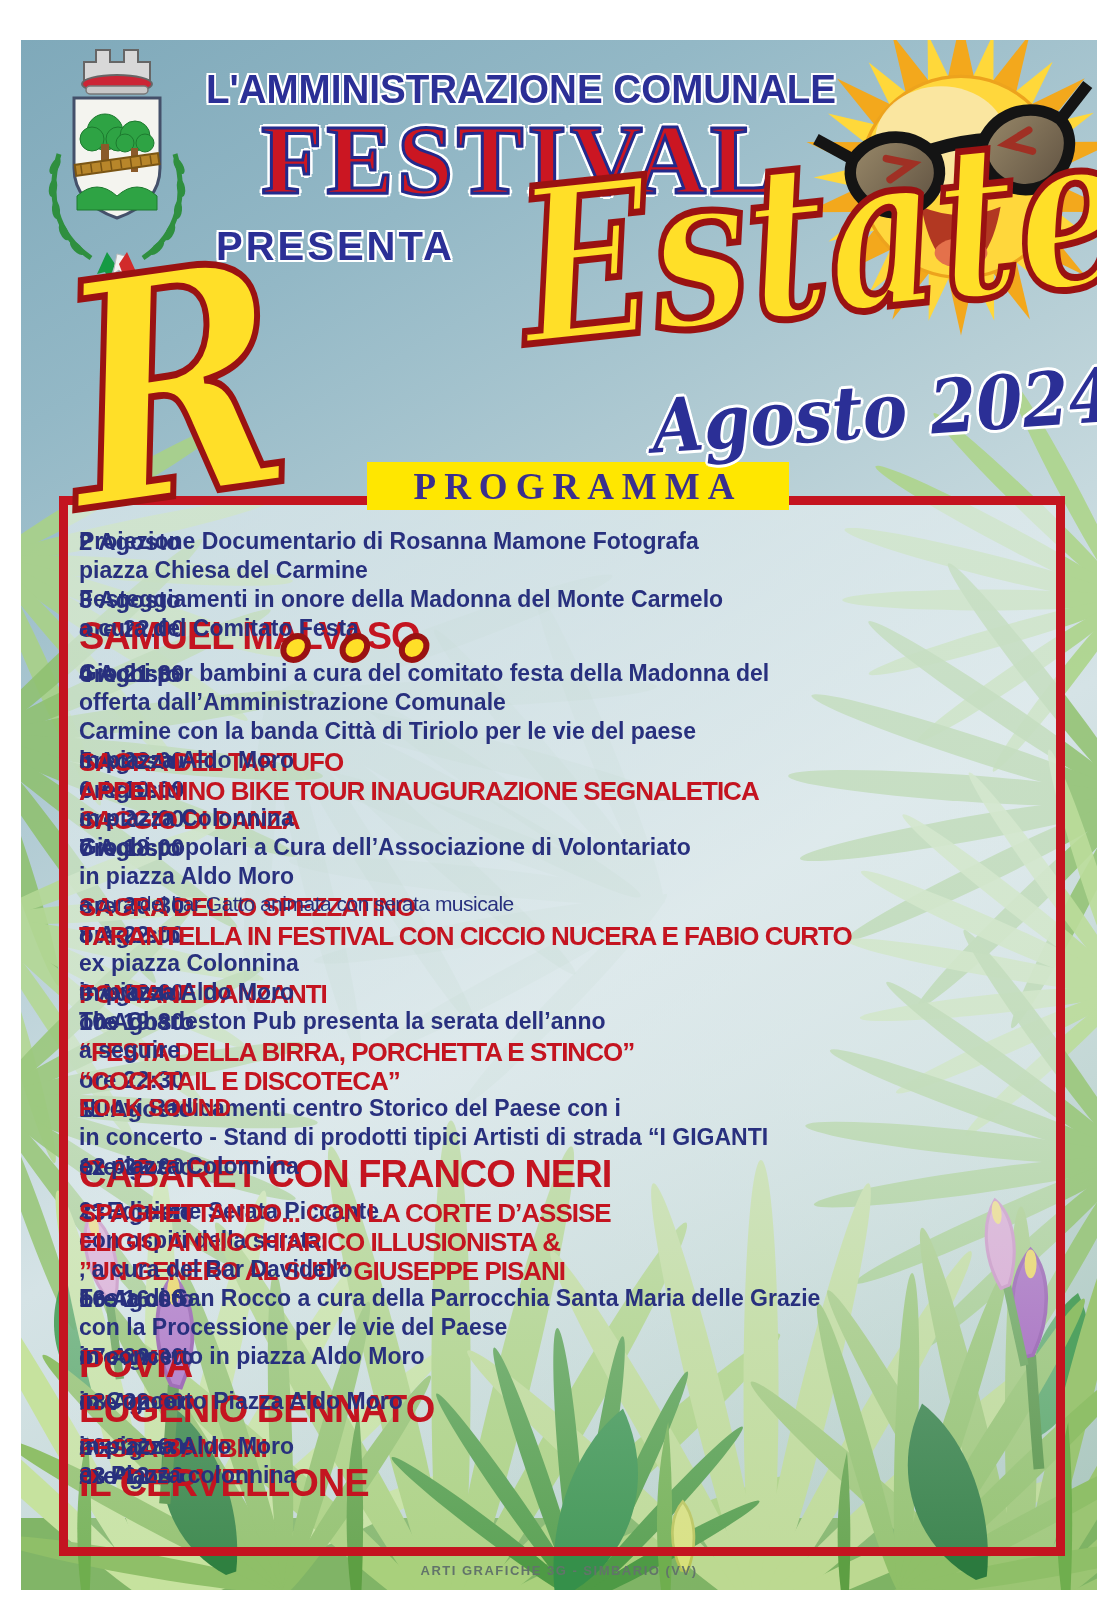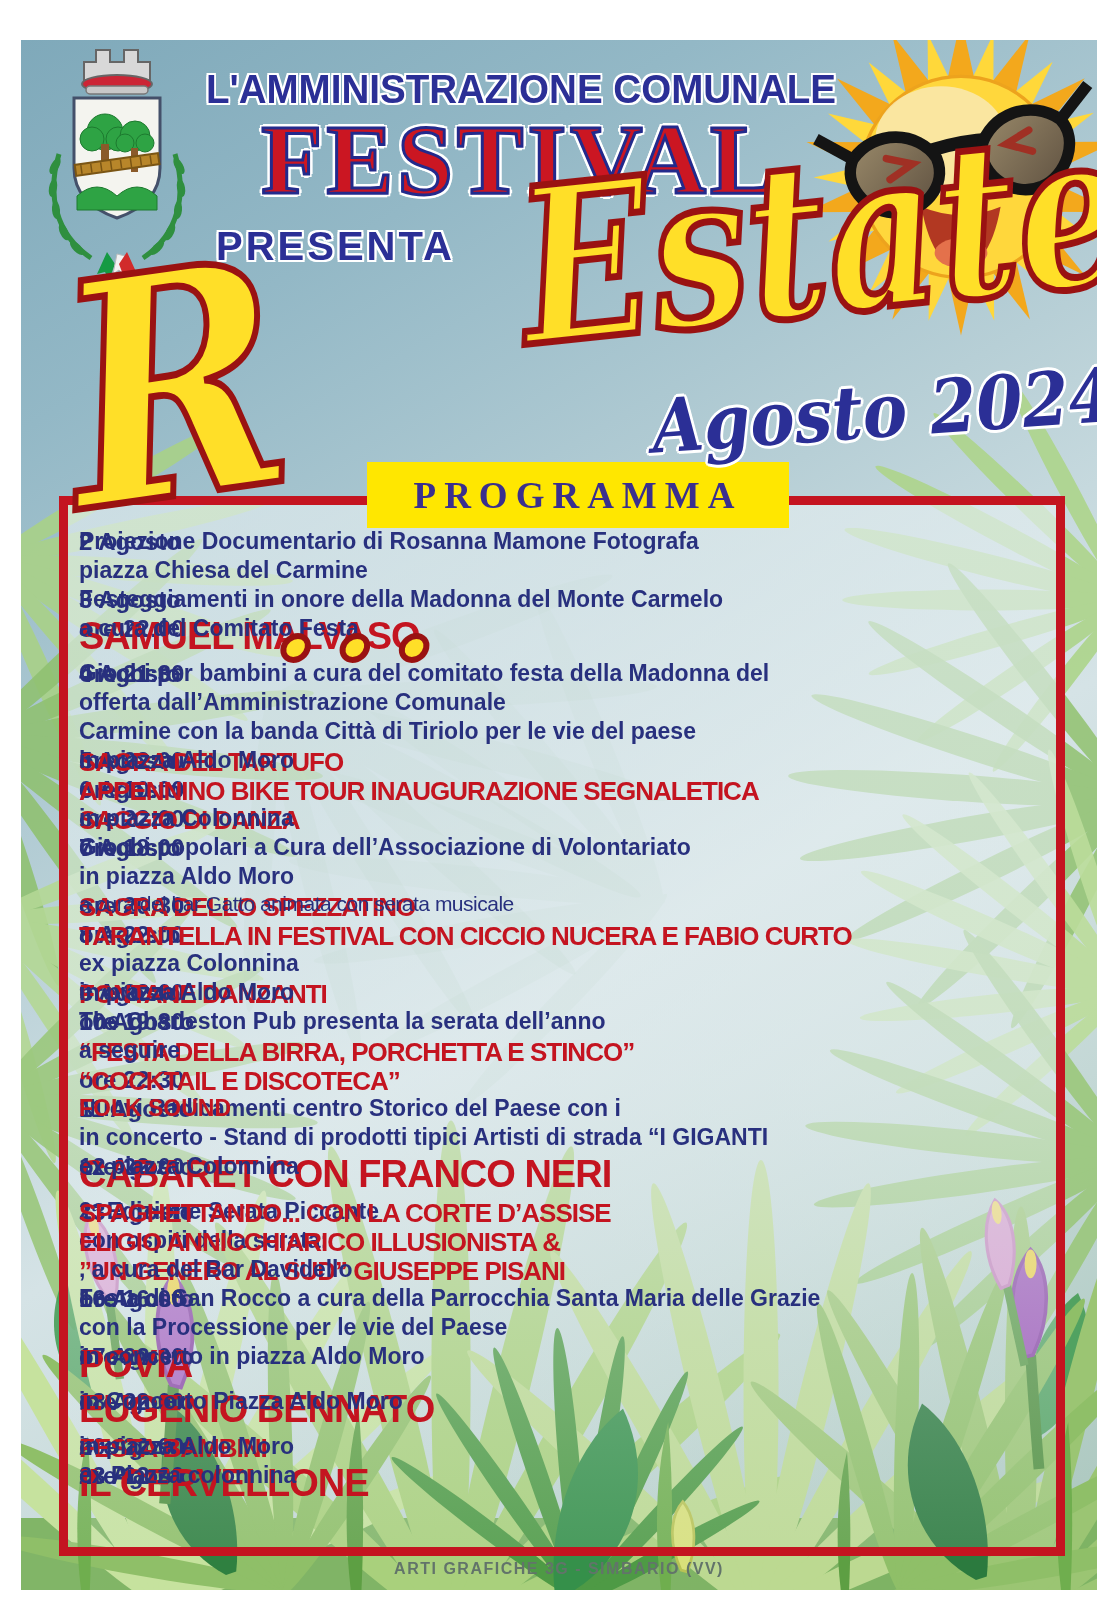--- a/index.html
+++ b/index.html
@@ -35,40 +35,40 @@
   #title-dots{left:252px;top:508px;font-size:130px;letter-spacing:14px;line-height:1;
     -webkit-text-stroke:6px #9a1212;}
   #title-estate{left:488px;top:122px;font-size:215px;line-height:1;white-space:nowrap;
     -webkit-text-stroke:7px #9a1212;transform:rotate(-6deg) scaleX(.8);transform-origin:left top;}
   #title-agosto{left:628px;top:344px;font-family:"DejaVu Serif",serif;font-style:italic;font-weight:bold;
     font-size:74px;color:#2b2f96;white-space:nowrap;z-index:7;
     transform:rotate(-4deg) scaleX(.9);transform-origin:left top;
     text-shadow:-3px 0 0 #fff,3px 0 0 #fff,0 -3px 0 #fff,0 3px 0 #fff,-2px -2px 0 #fff,2px 2px 0 #fff,-2px 2px 0 #fff,2px -2px 0 #fff;}
 
   
-  #program-heading{left:346px;top:422px;width:422px;height:66px;background:#ffe700;z-index:4;
+  #program-heading{left:346px;top:422px;width:422px;height:48px;background:#ffe700;z-index:4;
     display:flex;align-items:center;justify-content:center;
     font-family:"Liberation Serif",serif;font-weight:bold;font-size:37px;letter-spacing:8px;color:#3a2f8e;}
 
   
   #program-rows{left:58px;top:488px;width:985px;z-index:5;}
   #program-rows > div{position:relative;display:grid;grid-template-columns:125px 140px 1fr;
     align-items:baseline;min-height:29px;}
   #program-rows > div.big{min-height:45px;}
   .pdate,.ptime{font-weight:bold;font-size:24px;color:#28307e;white-space:nowrap;}
   .pdesc{white-space:nowrap;}
   .seg-blue {font-weight:bold;font-size:23px;color:#28307e;}
   .seg-bluec{font-weight:normal;font-size:21px;color:#28307e;letter-spacing:-.5px;}
   .seg-red  {font-weight:bold;font-size:23px;color:#c41420;}
   .seg-redmd{font-weight:bold;font-size:26px;color:#c41420;letter-spacing:-1px;}
   .seg-redlg{font-weight:bold;font-size:38px;color:#c41420;letter-spacing:-1px;}
 
   
   #credit{left:0;right:0;bottom:12px;text-align:center;z-index:6;
-    font-size:16px;font-weight:bold;letter-spacing:1.5px;color:#62746a;}
+    font-size:13px;font-weight:bold;letter-spacing:1.5px;color:#62746a;}
 </style>
 </head>
 <body>
 
 <div id="poster">
 
   <svg id="decor" width="1076" height="1550" viewBox="0 0 1076 1550">
     <defs>
       <g id="frond">
         <ellipse cx="78" cy="0" rx="80" ry="6" transform="rotate(-48)"></ellipse>

